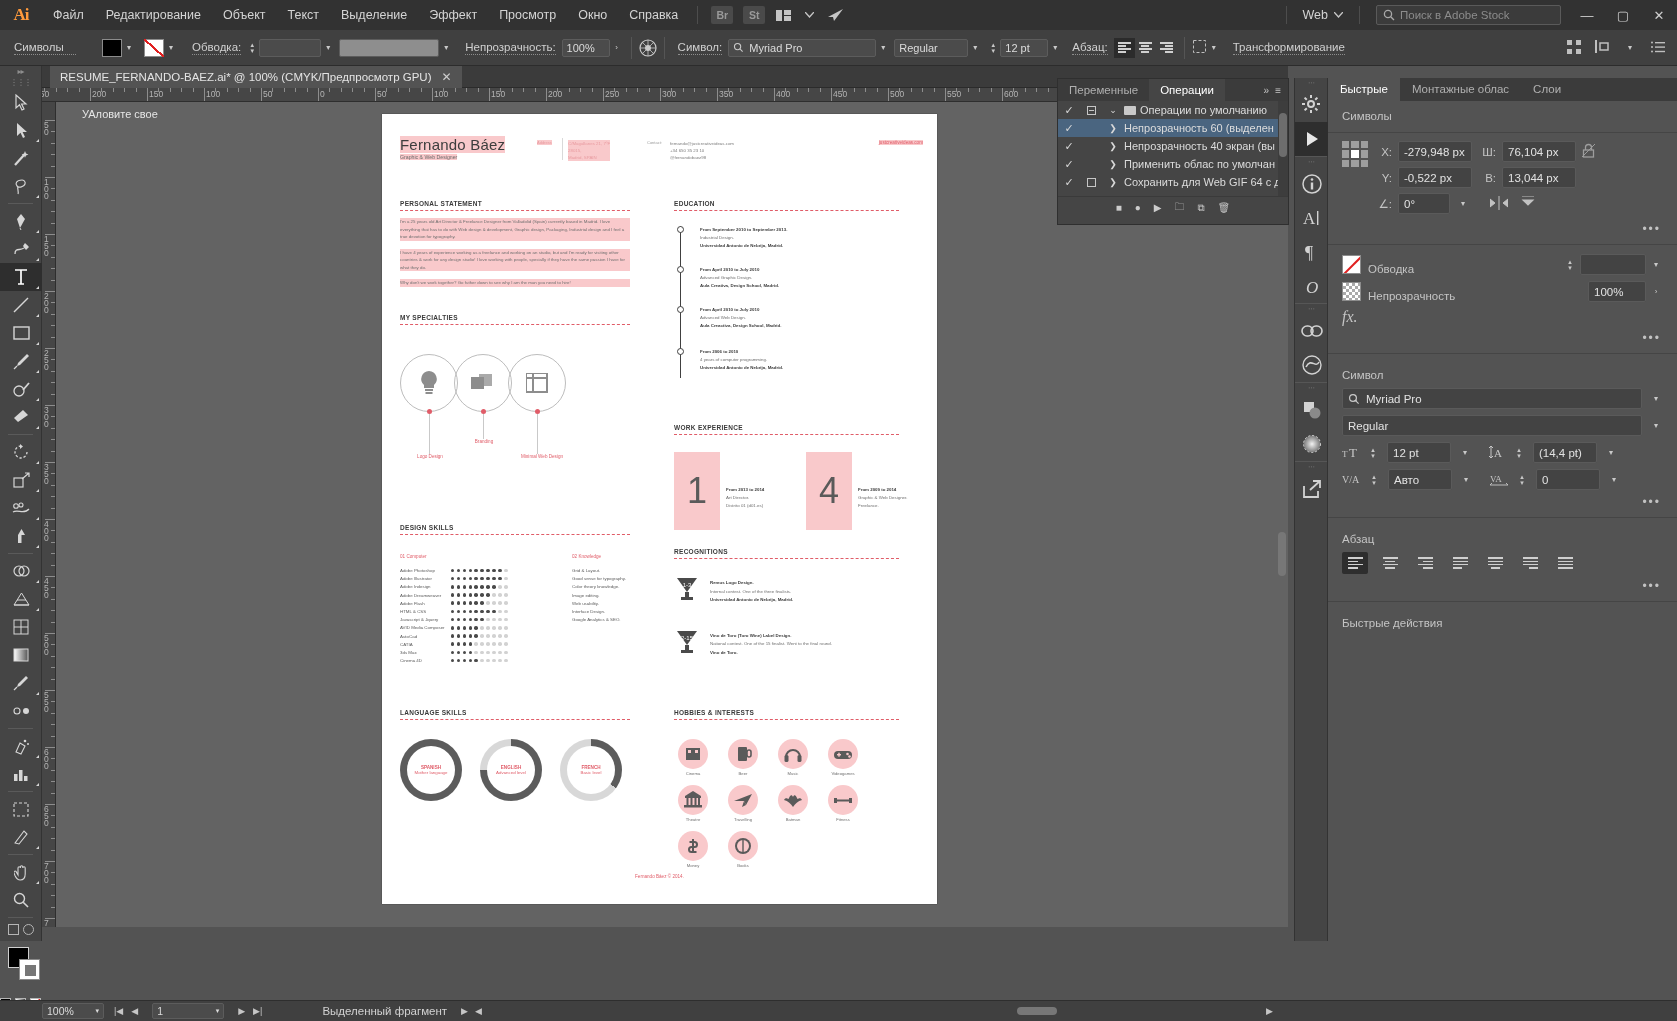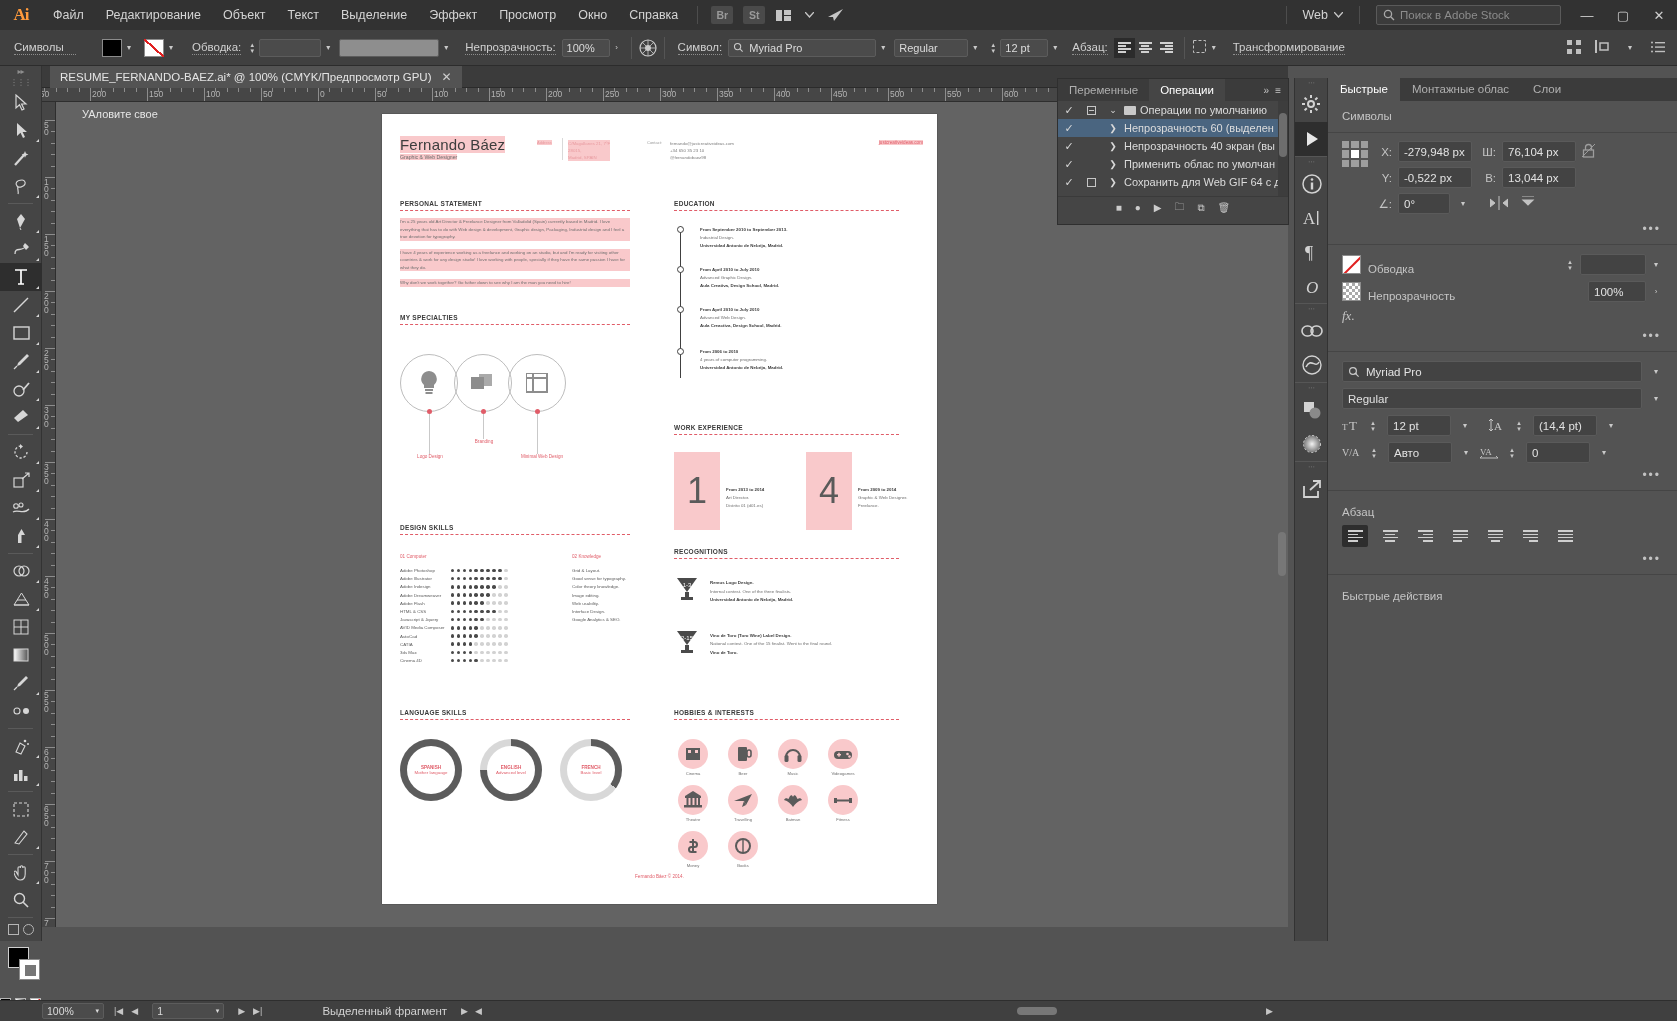--- a/index.html
+++ b/index.html
@@ -1561,27 +1561,28 @@
     </div>
     <div class="p-row">
       <span class="swatch-sm checker"></span>
       <span class="p-lbl dot">Непрозрачность</span>
       <div style="margin-left:auto;display:flex;align-items:center;gap:3px">
         <div class="p-field" style="width:58px">100%</div>
         <div class="caret">›</div>
       </div>
     </div>
     <div class="p-row">
-      <span class="p-lbl" style="font-style:italic;font-family:'Liberation Serif',serif;font-size:13px">fx.</span>
+      <span class="p-lbl" style="font-style:italic;font-family:'Liberation Serif',serif;font-size:16px">fx.</span>
     </div>
     <div style="display:flex;justify-content:flex-end;padding:2px 16px">
         <span class="ellipsis">•••</span>
       </div>
     <div class="p-divider"></div>
 
+    <div class="p-sec-h">Символ</div>
     <div class="p-row">
       <div class="p-field" style="flex:1">
         <svg style="margin-right:6px" width="12" height="12" viewBox="0 0 12 12">
             <circle cx="5" cy="5" r="3.4" fill="none" stroke="#c9c9c9" stroke-width="1.2"></circle>
             <path d="M7.6 7.6 L10.6 10.6" stroke="#c9c9c9" stroke-width="1.2"></path>
             <path d="M6 7 l1.6 1.6 l1.6-1.6 Z" fill="#c9c9c9"></path>
           </svg>
         <span>Myriad Pro</span>
       </div>
       <div class="caret">▾</div>
@@ -1615,21 +1616,21 @@
     <div class="p-row">
       <span><svg width="20" height="14" viewBox="0 0 20 14">
             <text x="0" y="11" font-size="10" fill="#c7c7c7" font-family="Liberation Serif, serif">V/A</text>
           </svg></span>
       <div class="stepper">
           <span>▴</span>
           <span>▾</span>
         </div>
       <div class="p-field" style="width:64px">Авто</div>
       <div class="caret">▾</div>
-      <span style=""><svg width="20" height="14" viewBox="0 0 20 14">
+      <span style="margin-left:10px"><svg width="20" height="14" viewBox="0 0 20 14">
             <text x="0" y="10" font-size="9" fill="#c7c7c7" font-family="Liberation Serif, serif">VA</text>
             <path d="M0 13 H18 M0 13 L2 11 M18 13 L16 11" stroke="#c7c7c7" stroke-width=".9" fill="none"></path>
           </svg></span>
       <div class="stepper">
           <span>▴</span>
           <span>▾</span>
         </div>
       <div class="p-field" style="width:64px">0</div>
       <div class="caret">▾</div>
     </div>

